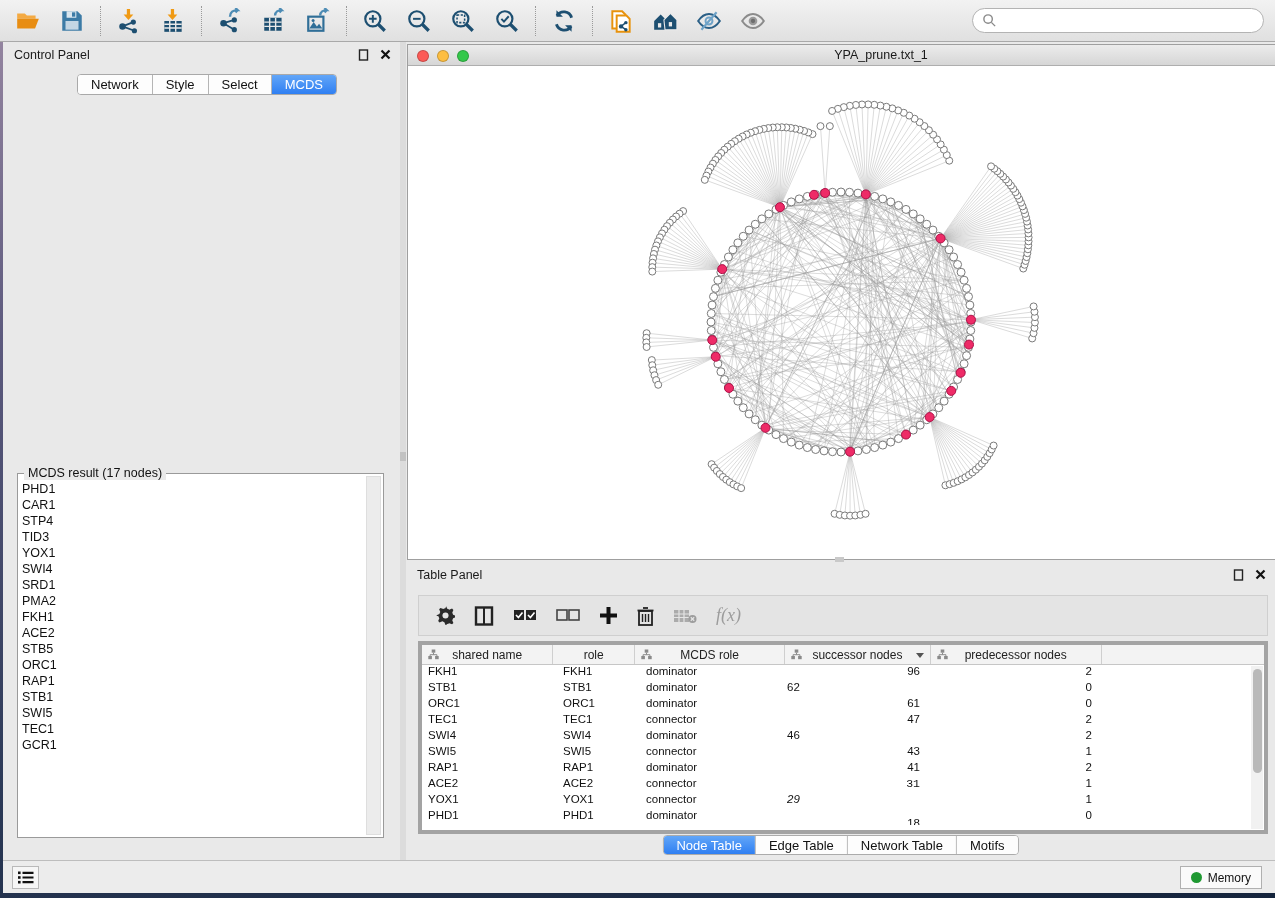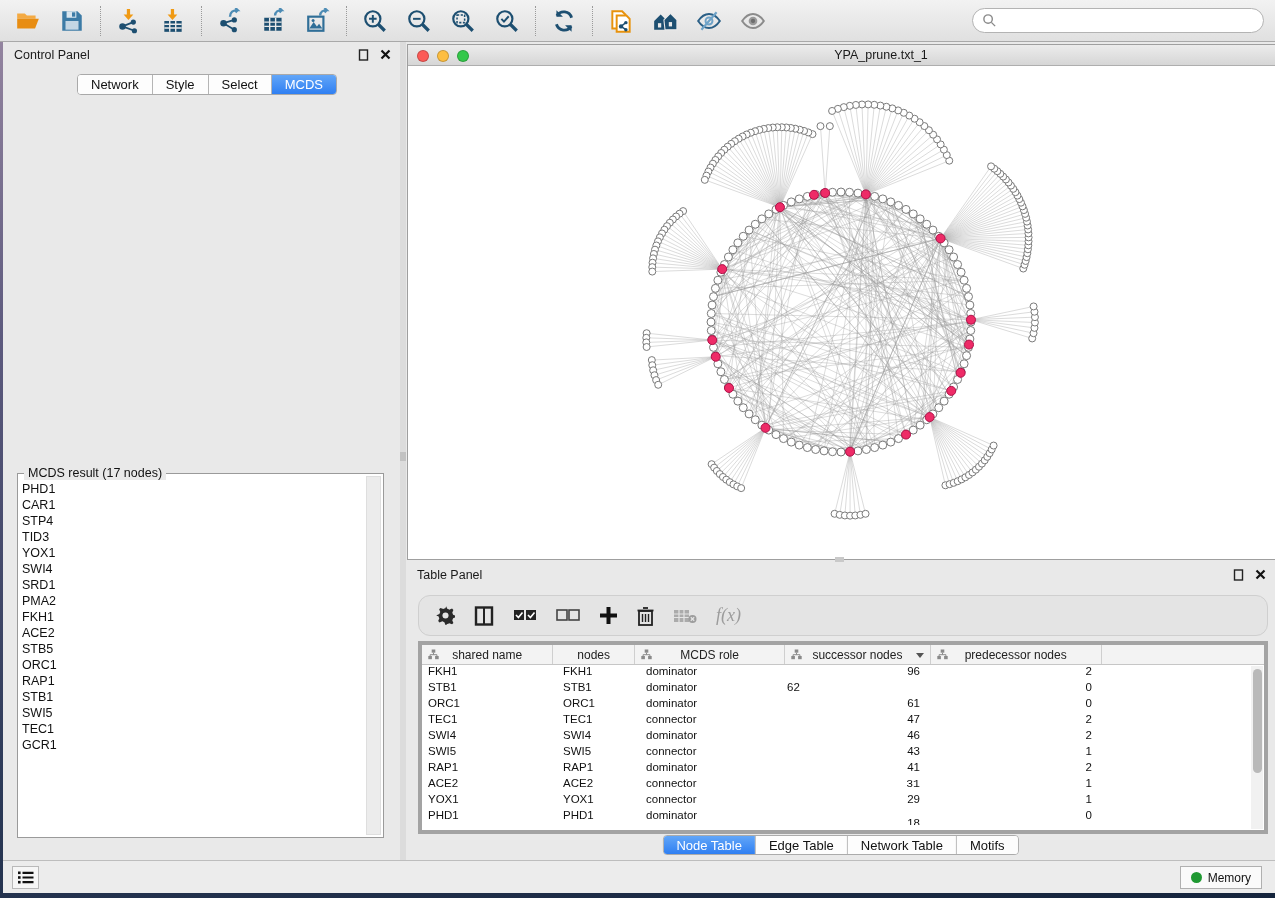--- a/index.html
+++ b/index.html
@@ -76,21 +76,21 @@
   .titlebar { position:absolute; left:0; top:0; right:0; height:21px;
     background:linear-gradient(#ececec,#d6d6d6); border-bottom:1px solid #aeaeae; }
   .titlebar .wtitle { width:100%; text-align:center; font-size:12.5px; color:#1a1a1a; line-height:21px; }
   .lights { position:absolute; left:9px; top:5px; display:flex; gap:8px; }
   .light { width:12px; height:12px; border-radius:50%; border:1px solid rgba(0,0,0,.2); }
   .netcanvas { position:absolute; left:0; top:21px; width:865px; height:493px; background:#fff; }
 
   
   .tpanel { position:absolute; left:0; top:520px; width:869px; height:296px; background:#e9e9e9; }
   .ttoolbar { position:absolute; left:12px; right:7px; top:33px; height:41px; background:#e4e4e4;
-    border:1px solid #cfcfcf; border-radius:12px; display:flex; align-items:center; gap:19px; padding:0 17px; }
+    border:1px solid #cfcfcf; border-radius:0; display:flex; align-items:center; gap:19px; padding:0 17px; }
   .tt-btn { border:none; background:transparent; display:flex; align-items:center; justify-content:center; height:26px; }
   .fx { font-family:"Liberation Serif",serif; font-style:italic; font-size:18px; color:#9c9c9c; }
 
   .datatable { position:absolute; left:12px; right:7px; top:79px; height:193px;
     background:#fff; border:4px solid #a3a3a3; overflow:hidden; }
   .thead { display:flex; height:20px; background:#f3f3f3; border-bottom:1px solid #c6c6c6; }
   .th { position:relative; border-right:1px solid #cfcfcf; font-size:12px; color:#222;
     display:flex; align-items:center; justify-content:center; }
   .th .typeicon { position:absolute; left:6px; top:4px; }
   .th .caret { position:absolute; right:6px; top:8px; width:0; height:0;
@@ -1122,21 +1122,21 @@
             <div class="th" style="width: 132px;">
               <svg class="typeicon" width="11" height="11" viewBox="0 0 11 11">
                 <rect x="3.7" y="0.5" width="3.6" height="3.2" fill="#8a8a8a"></rect>
                 <rect x="0.3" y="7" width="3.6" height="3.2" fill="#8a8a8a"></rect>
                 <rect x="7.1" y="7" width="3.6" height="3.2" fill="#8a8a8a"></rect>
                 <path d="M5.5 3.7v2M2.1 7V5.7h6.8V7" stroke="#8a8a8a" fill="none"></path>
               </svg>
               <span>shared name</span>
             </div>
             <div class="th" style="width: 82px;">
-              <span>nodes</span>
+              <span>role</span>
             </div>
             <div class="th" style="width: 151px;">
               <svg class="typeicon" width="11" height="11" viewBox="0 0 11 11">
                 <rect x="3.7" y="0.5" width="3.6" height="3.2" fill="#8a8a8a"></rect>
                 <rect x="0.3" y="7" width="3.6" height="3.2" fill="#8a8a8a"></rect>
                 <rect x="7.1" y="7" width="3.6" height="3.2" fill="#8a8a8a"></rect>
                 <path d="M5.5 3.7v2M2.1 7V5.7h6.8V7" stroke="#8a8a8a" fill="none"></path>
               </svg>
               <span>MCDS role</span>
             </div>
@@ -1187,21 +1187,21 @@
               <div class="td" style="width: 132px; text-align: left; padding-left: 6px;">TEC1</div>
               <div class="td" style="width: 82px; text-align: left; padding-left: 9px;">TEC1</div>
               <div class="td" style="width: 151px; text-align: left; padding-left: 10px;">connector</div>
               <div class="td" style="width: 146px; text-align: right; padding-right: 13px;">47</div>
               <div class="td" style="width: 172px; text-align: right; padding-right: 13px;">2</div>
             </div>
             <div class="trow">
               <div class="td" style="width: 132px; text-align: left; padding-left: 6px;">SWI4</div>
               <div class="td" style="width: 82px; text-align: left; padding-left: 9px;">SWI4</div>
               <div class="td" style="width: 151px; text-align: left; padding-left: 10px;">dominator</div>
-              <div class="td" style="width: 146px; text-align: right; padding-right: 13px;">46</div>
+              <div class="td" style="width: 146px; text-align: left; padding-right: 13px;">46</div>
               <div class="td" style="width: 172px; text-align: right; padding-right: 13px;">2</div>
             </div>
             <div class="trow">
               <div class="td" style="width: 132px; text-align: left; padding-left: 6px;">SWI5</div>
               <div class="td" style="width: 82px; text-align: left; padding-left: 9px;">SWI5</div>
               <div class="td" style="width: 151px; text-align: left; padding-left: 10px;">connector</div>
               <div class="td" style="width: 146px; text-align: right; padding-right: 13px;">43</div>
               <div class="td" style="width: 172px; text-align: right; padding-right: 13px;">1</div>
             </div>
             <div class="trow">
@@ -1215,21 +1215,21 @@
               <div class="td" style="width: 132px; text-align: left; padding-left: 6px;">ACE2</div>
               <div class="td" style="width: 82px; text-align: left; padding-left: 9px;">ACE2</div>
               <div class="td" style="width: 151px; text-align: left; padding-left: 10px;">connector</div>
               <div class="td" style="width: 146px; text-align: right; padding-right: 13px; font-family: Liberation Mono, monospace;">31</div>
               <div class="td" style="width: 172px; text-align: right; padding-right: 13px;">1</div>
             </div>
             <div class="trow">
               <div class="td" style="width: 132px; text-align: left; padding-left: 6px;">YOX1</div>
               <div class="td" style="width: 82px; text-align: left; padding-left: 9px;">YOX1</div>
               <div class="td" style="width: 151px; text-align: left; padding-left: 10px;">connector</div>
-              <div class="td" style="width: 146px; text-align: right; padding-right: 13px;">29</div>
+              <div class="td" style="width: 146px; text-align: left; padding-right: 13px; font-style: italic;">29</div>
               <div class="td" style="width: 172px; text-align: right; padding-right: 13px;">1</div>
             </div>
             <div class="trow">
               <div class="td" style="width: 132px; text-align: left; padding-left: 6px;">PHD1</div>
               <div class="td" style="width: 82px; text-align: left; padding-left: 9px;">PHD1</div>
               <div class="td" style="width: 151px; text-align: left; padding-left: 10px;">dominator</div>
               <div class="td" style="width: 146px; text-align: right; padding-right: 13px; margin-top: 8px;">18</div>
               <div class="td" style="width: 172px; text-align: right; padding-right: 13px;">0</div>
             </div>
           </div>

